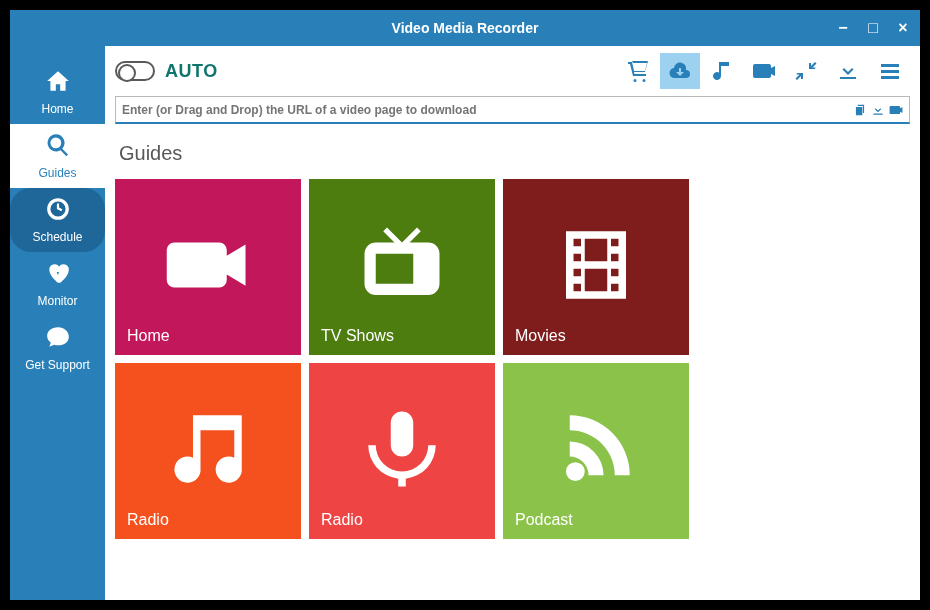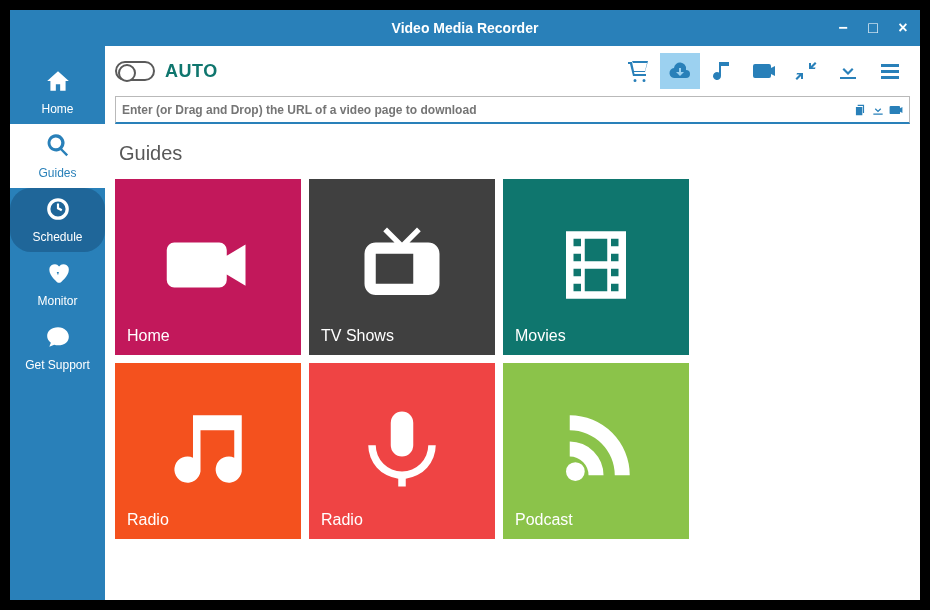--- a/index.html
+++ b/index.html
@@ -312,29 +312,29 @@
         <div class="page-title">Guides</div>
         <div class="tiles">
           <div class="tile" style="background:#c2185b">
             <span class="tile-icon">
               <svg viewBox="0 0 24 24">
                   <path d="M3 6h12a2 2 0 012 2v1.5l5-3v11l-5-3V16a2 2 0 01-2 2H3a2 2 0 01-2-2V8a2 2 0 012-2z"></path>
                 </svg>
             </span>
             <span class="tile-label">Home</span>
           </div>
-          <div class="tile" style="background:#404040">
+          <div class="tile" style="background:#4d7c0f">
             <span class="tile-icon">
               <svg viewBox="0 0 24 24">
                   <path d="M8 2l4 4 4-4 1 1-3 3h5a3 3 0 013 3v8a3 3 0 01-3 3H5a3 3 0 01-3-3V9a3 3 0 013-3h5L7 3zM5 9v8h10V9zm13 1a1 1 0 110 2 1 1 0 010-2zm0 4a1 1 0 110 2 1 1 0 010-2z"></path>
                 </svg>
             </span>
             <span class="tile-label">TV Shows</span>
           </div>
-          <div class="tile" style="background:#0f766e">
+          <div class="tile" style="background:#7f1d1d">
             <span class="tile-icon">
               <svg viewBox="0 0 24 24">
                   <path d="M4 3h16v18H4zM6 5v2h2V5zm10 0v2h2V5zM6 9v2h2V9zm10 0v2h2V9zM6 13v2h2v-2zm10 0v2h2v-2zM6 17v2h2v-2zm10 0v2h2v-2zM9 5v6h6V5zm0 8v6h6v-6z"></path>
                 </svg>
             </span>
             <span class="tile-label">Movies</span>
           </div>
           <div class="tile" style="background:#f4511e">
             <span class="tile-icon">
               <svg viewBox="0 0 24 24">

